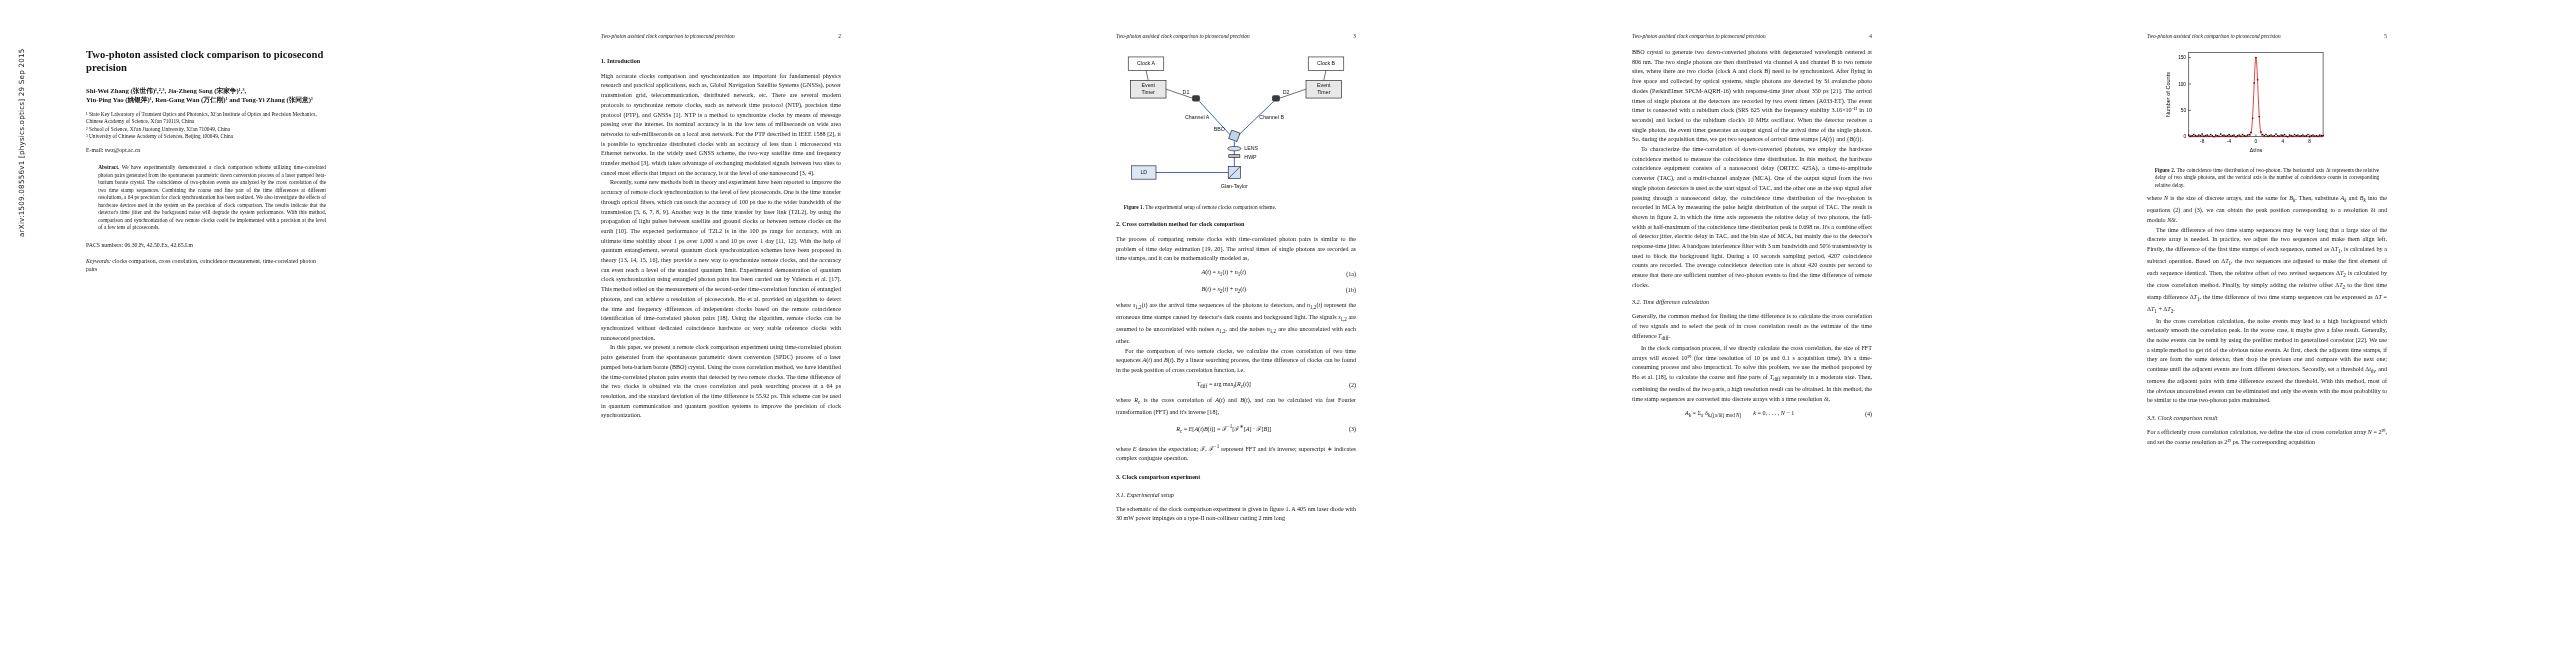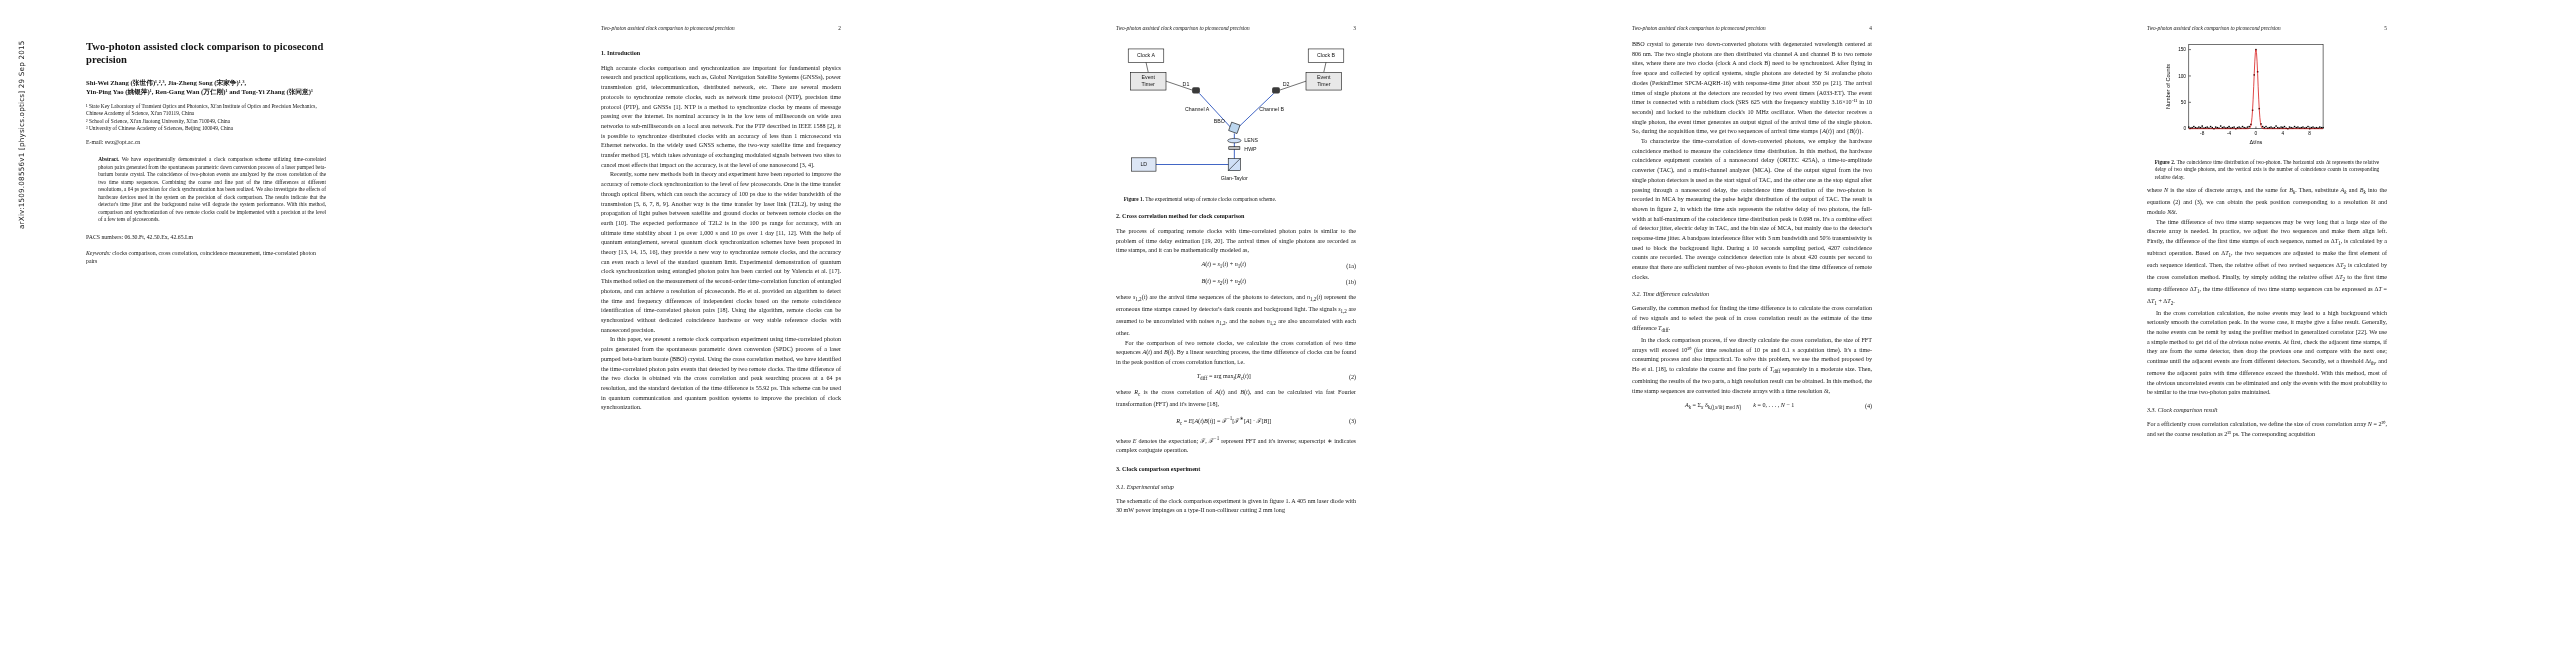--- a/index.html
+++ b/index.html
@@ -1,20 +1,20 @@
 <!DOCTYPE html>
 <html style="font-size:9px"><head>
 <meta charset="utf-8">
 <style>
   html,body{margin:0;padding:0;}
   body{
     width:2576px;height:667px;background:#ffffff;position:relative;overflow:hidden;
     font-family:"Liberation Serif", serif;color:#141414;
   }
-  .page{position:absolute;top:8px;width:515px;height:579px;background:#fff;}
+  .page{position:absolute;top:16px;width:515px;height:579px;background:#fff;}
   .p1{left:0;} .p2{left:515px;} .p3{left:1030px;} .p4{left:1546px;} .p5{left:2061px;}
 
   .running{position:absolute;top:16.7px;left:86px;width:240px;display:flex;justify-content:space-between;font-size:5.3px;font-style:italic;}
   .running .pnum{font-style:normal;}
 
   .content{position:absolute;left:86px;top:32px;width:240px;font-size:6.1px;line-height:9.7px;text-align:justify;}
   .p{margin:0;text-indent:9px;}
   .p.noindent{text-indent:0;}
   .sec{font-weight:bold;font-size:6.1px;margin:9px 0 5px 0;text-align:left;}
   .subsec{font-style:italic;font-size:6.1px;margin:7.8px 0 4.4px 0;text-align:left;}

